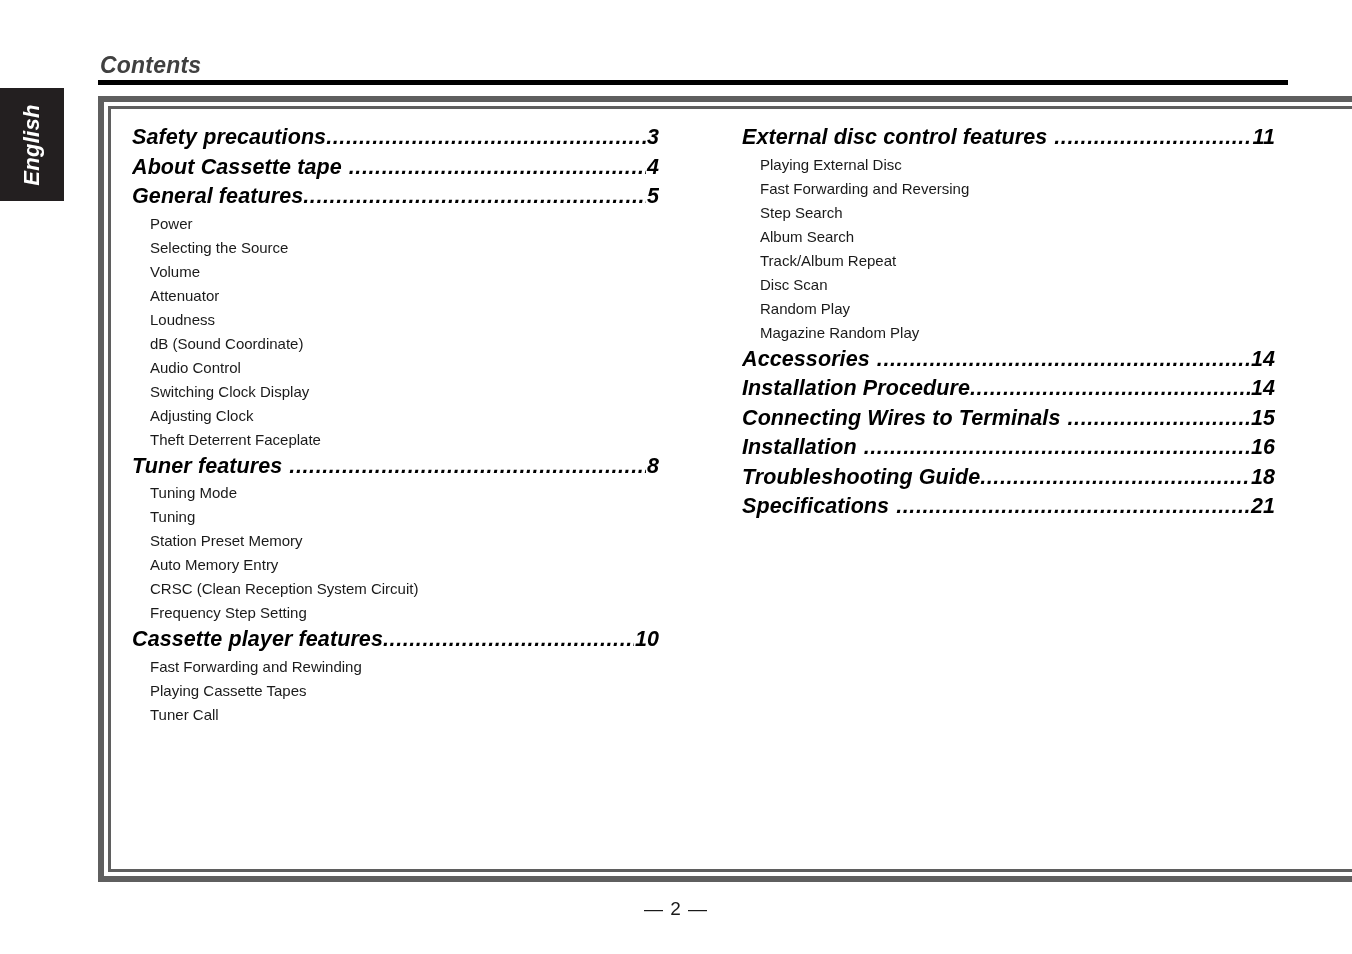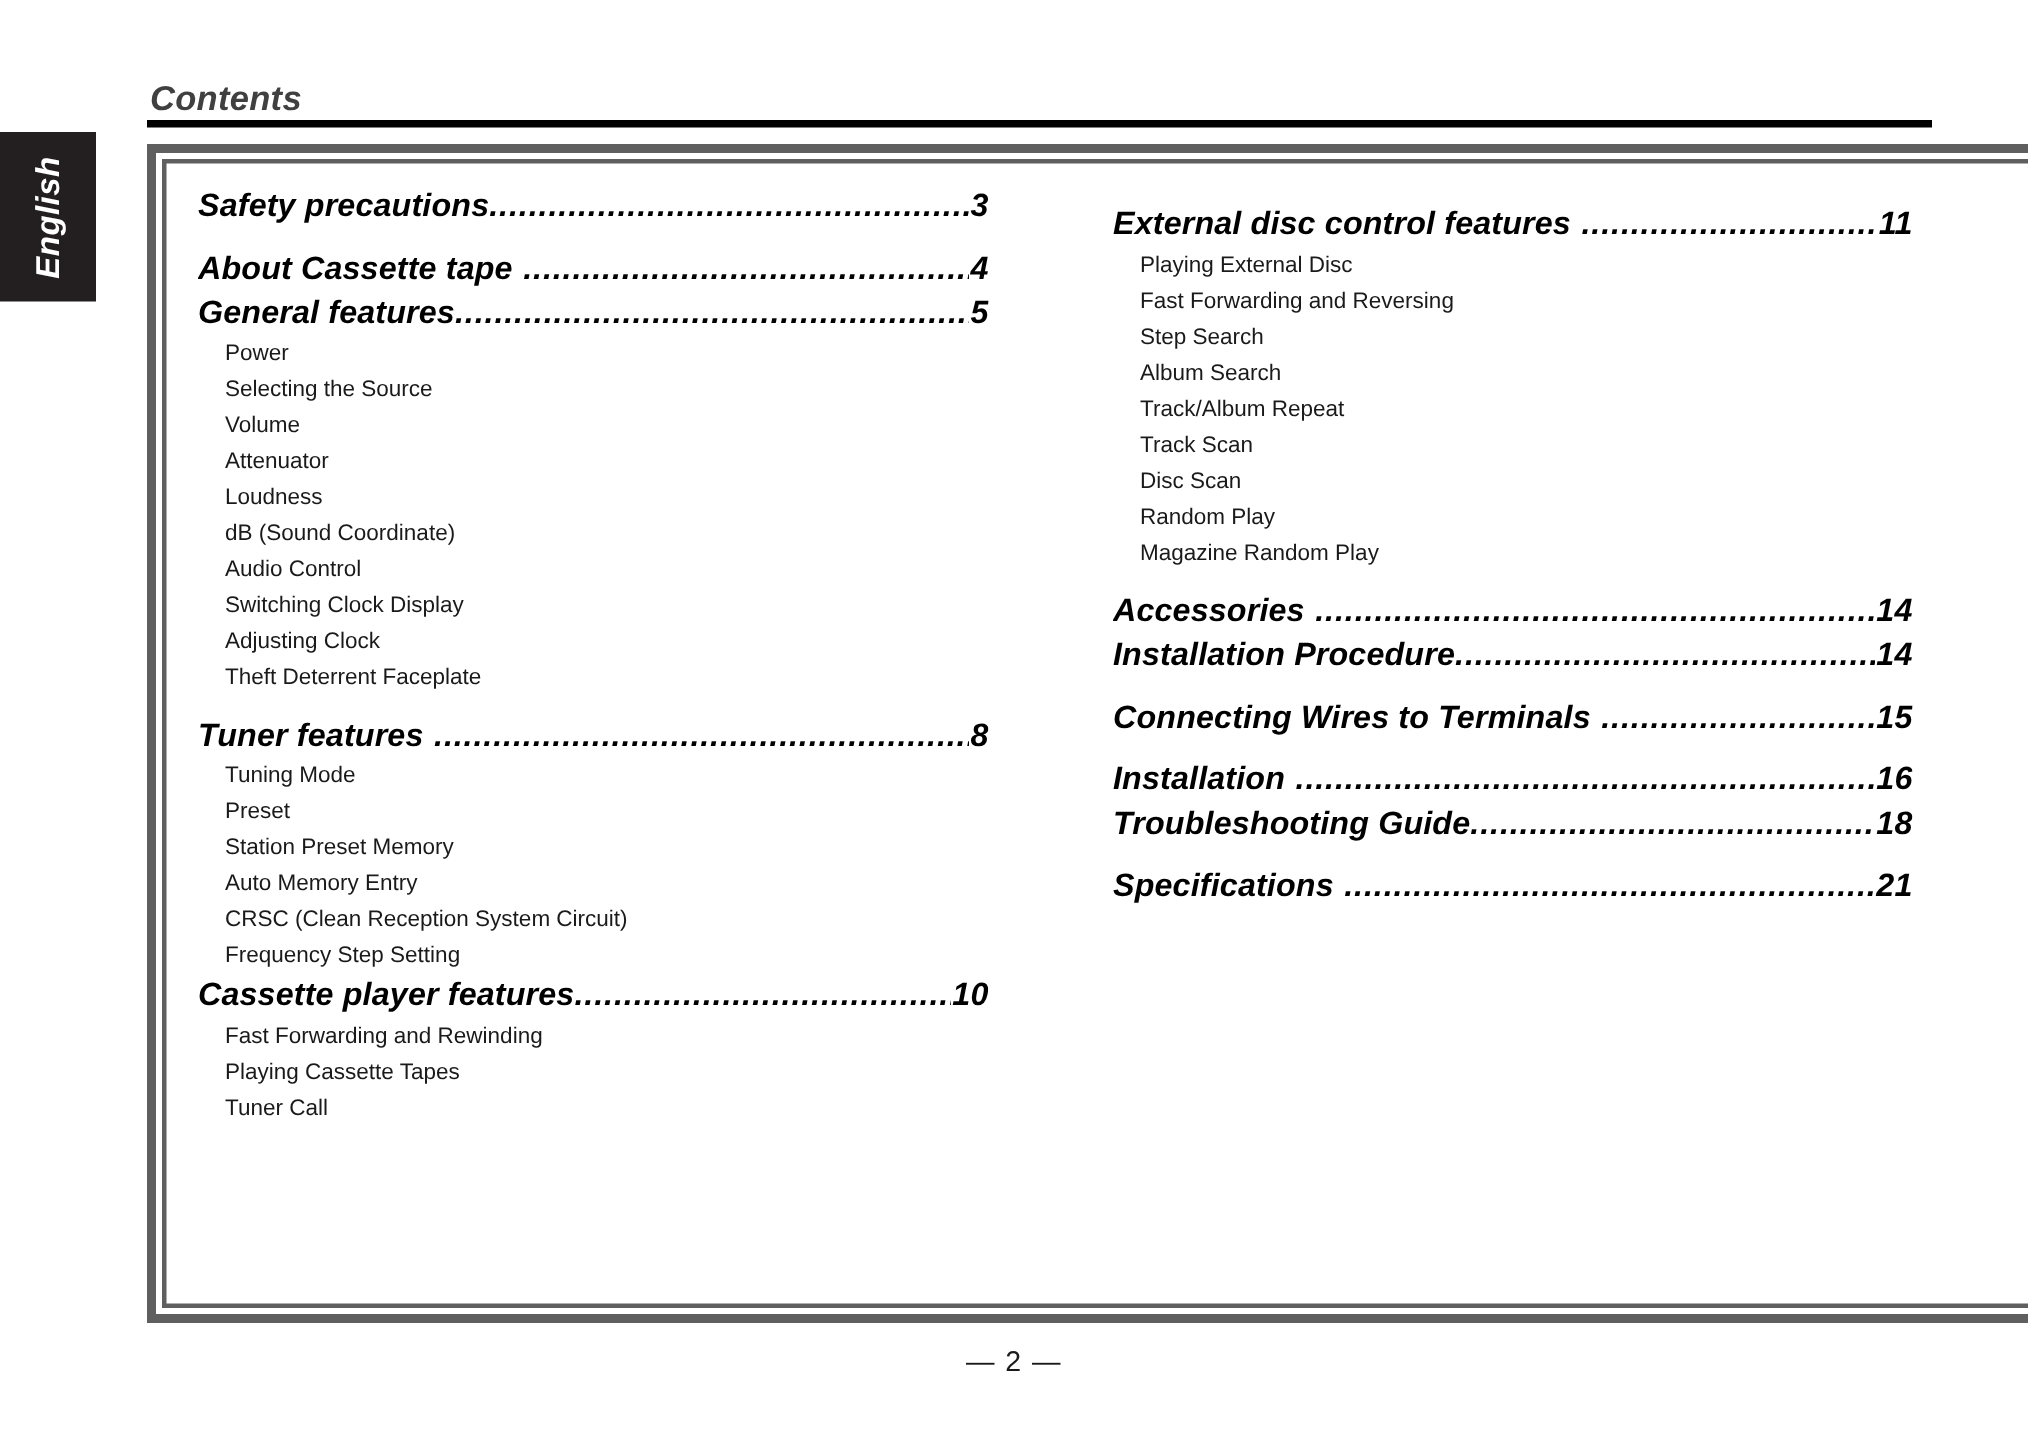--- a/index.html
+++ b/index.html
@@ -116,21 +116,21 @@
     white-space: nowrap;
     letter-spacing: 0.6px;
     margin: 0 0px;
     font-weight: bold;
     font-style: italic;
     min-width: 10px;
   }
   .toc-head .page-num { flex: 0 0 auto; padding-left: 1px; }
 
   
-  .gap-wide .head-label { padding-right: 7px; margin-top: 12px; }
+  .gap-wide .head-label { padding-right: 7px; }
 
   .toc-sub {
     font-size: 15px;
     font-weight: normal;
     font-style: normal;
     color: #1a1a1a;
     line-height: 24px;
     padding-left: 18px;
     white-space: nowrap;
   }
@@ -189,21 +189,21 @@
           <div class="toc-sub">Audio Control</div>
           <div class="toc-sub">Switching Clock Display</div>
           <div class="toc-sub">Adjusting Clock</div>
           <div class="toc-sub">Theft Deterrent Faceplate</div>
           <div class="toc-head gap-wide">
             <span class="head-label">Tuner features</span>
             <span class="leader">................................................................................................................</span>
             <span class="page-num">8</span>
           </div>
           <div class="toc-sub">Tuning Mode</div>
-          <div class="toc-sub">Preset</div>
+          <div class="toc-sub">Tuning</div>
           <div class="toc-sub">Station Preset Memory</div>
           <div class="toc-sub">Auto Memory Entry</div>
           <div class="toc-sub">CRSC (Clean Reception System Circuit)</div>
           <div class="toc-sub">Frequency Step Setting</div>
           <div class="toc-head">
             <span class="head-label">Cassette player features</span>
             <span class="leader">................................................................................................................</span>
             <span class="page-num">10</span>
           </div>
           <div class="toc-sub">Fast Forwarding and Rewinding</div>
@@ -214,21 +214,20 @@
           <div class="toc-head gap-wide">
             <span class="head-label">External disc control features</span>
             <span class="leader">................................................................................................................</span>
             <span class="page-num">11</span>
           </div>
           <div class="toc-sub">Playing External Disc</div>
           <div class="toc-sub">Fast Forwarding and Reversing</div>
           <div class="toc-sub">Step Search</div>
           <div class="toc-sub">Album Search</div>
           <div class="toc-sub">Track/Album Repeat</div>
-          <div class="toc-sub">Track Scan</div>
           <div class="toc-sub">Disc Scan</div>
           <div class="toc-sub">Random Play</div>
           <div class="toc-sub">Magazine Random Play</div>
           <div class="toc-head gap-wide">
             <span class="head-label">Accessories</span>
             <span class="leader">................................................................................................................</span>
             <span class="page-num">14</span>
           </div>
           <div class="toc-head">
             <span class="head-label">Installation Procedure</span>

